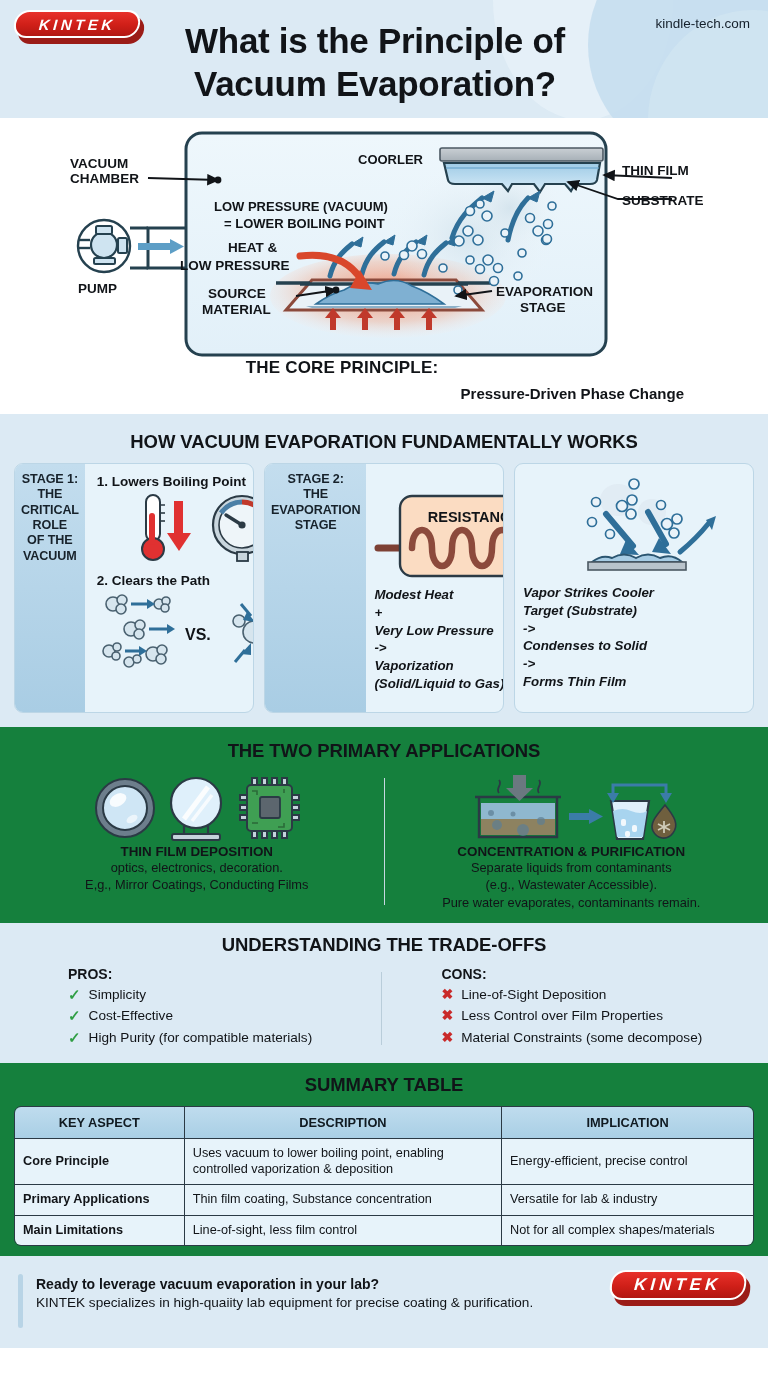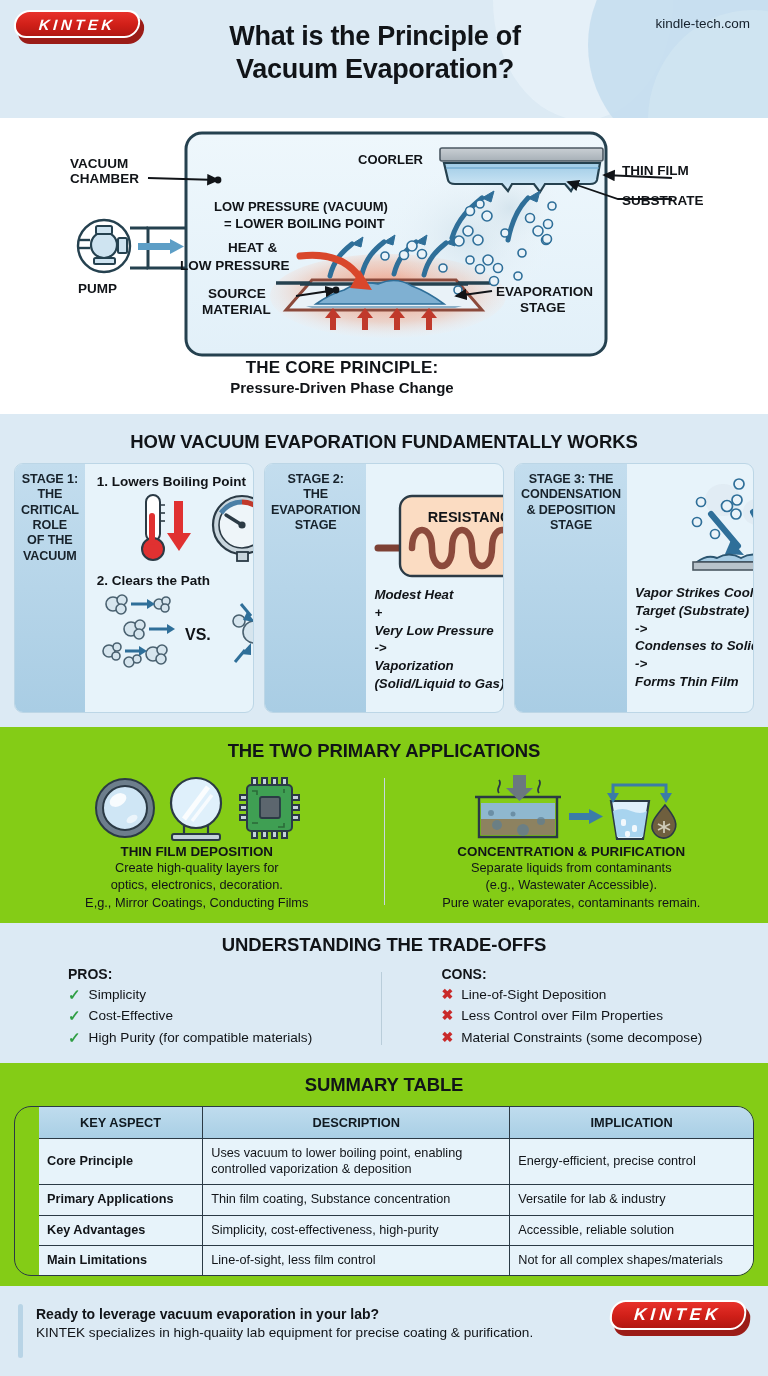--- a/index.html
+++ b/index.html
@@ -52,40 +52,40 @@
   }
   .logo-text {
     color: #ffffff; font-weight: 700; font-size: 15px;
     letter-spacing: 3.5px; font-style: italic;
     transform: skewX(4deg);
     font-family: "Liberation Sans", sans-serif;
   }
   .hdr-title {
     position: absolute; left: 150px; top: 20px; width: 450px;
     text-align: center;
-    font-size: 27px; font-weight: 700; line-height: 1.22;
+    font-size: 35px; font-weight: 700; line-height: 1.22;
     letter-spacing: -0.3px; color: #111418;
   }
   .hdr-site {
     position: absolute; right: 18px; top: 16px;
     font-size: 13.5px; color: #15202b;
   }
 
   
-  .sec-white { background: #84cc16; }
+  .sec-white { background: #15803d; }
   .sec-blue  { background: #dceaf4; }
 
   
   .diagram-wrap { position: relative; height: 296px; width: 768px; background:#ffffff; }
   .diagram-svg { position: absolute; left: 0; top: 0; }
   .core-principle {
     position: absolute; left: 0; top: 240px; width: 684px; text-align: center;
   }
   .cp-line1 { font-size: 17px; font-weight: 700; letter-spacing: .2px; }
-  .cp-line2 { font-size: 15px; font-weight: 700; margin-top: 1px; }
+  .cp-line2 { font-size: 15px; font-weight: 700; margin-top: 7px; text-align: right; }
 
   
   .stages { padding: 8px 14px 14px 14px; }
   .sec-title {
     text-align: center; font-size: 18.5px; font-weight: 700;
     letter-spacing: -0.1px; padding: 9px 0 10px 0;
   }
   .stage-row { display: flex; gap: 10px; }
   .stage-card {
     flex: 1; background: #e7f3fa; border: 1px solid #bcd6e6;
@@ -124,21 +124,21 @@
   .to-col.right { padding-left: 60px; }
   .to-divider { width: 1px; background: #b9cdda; margin: 6px 0; }
   .to-head { font-size: 14px; font-weight: 700; margin-bottom: 5px; }
   .to-item { display: flex; align-items: flex-start; gap: 8px; font-size: 13.6px; margin-bottom: 5px; line-height: 1.2; }
   .mark-ok { color: #2f9e44; font-weight: 700; font-size: 15px; line-height: 1; }
   .mark-no { color: #c92a2a; font-weight: 700; font-size: 14px; line-height: 1.05; }
 
   
   .tablewrap { padding: 2px 14px 10px 14px; }
   table { width: 100%; border-collapse: separate; border-spacing: 0;
-          border: 1.5px solid #2b3a45; border-radius: 17px; overflow: hidden; padding-left: 24px; }
+          border: 1.5px solid #2b3a45; border-radius: 7px; overflow: hidden; }
   th {
     background: linear-gradient(180deg,#bfdcee 0%, #a9cfe5 100%);
     font-size: 12.8px; font-weight: 700; padding: 8px 6px;
     border-right: 1.3px solid #2b3a45; border-bottom: 1.3px solid #2b3a45;
     color: #101a21;
   }
   th:last-child { border-right: none; }
   td {
     background: #e7f3fa; font-size: 12.7px; padding: 7px 8px;
     border-right: 1.3px solid #2b3a45; border-bottom: 1.3px solid #2b3a45;
@@ -482,24 +482,20 @@
             <div>+</div>
             <div>Very Low Pressure</div>
             <div>-&gt;</div>
             <div>Vaporization</div>
             <div class="stage-text-2">(Solid/Liquid to Gas)</div>
           </div>
         </div>
       </div>
 
       <div class="stage-card">
-        <div class="stage-head">
-          <div>STAGE 3: THE CONDENSATION</div>
-          <div>&amp; DEPOSITION STAGE</div>
-        </div>
         <div class="stage-body stage-center">
           <svg width="208" height="108" viewBox="0 0 208 108">
             <ellipse cx="88" cy="28" rx="18" ry="16" fill="#dfeaf2" opacity=".85"></ellipse>
             <ellipse cx="122" cy="40" rx="14" ry="13" fill="#dfeaf2" opacity=".85"></ellipse>
             <g fill="#eaf3f9" stroke="#2f6f99" stroke-width="1.7">
               <circle cx="104" cy="12" r="5"></circle>
               <circle cx="66" cy="30" r="4.5"></circle>
               <circle cx="62" cy="50" r="4.5"></circle>
               <circle cx="80" cy="62" r="4.5"></circle>
               <circle cx="131" cy="33" r="4.5"></circle>
@@ -585,21 +581,20 @@
               <g stroke="#2b6b39" stroke-width="1.6" fill="none">
                 <path d="M160,16 L165,16 L165,20"></path>
                   <path d="M192,48 L192,52 L186,52"></path>
                 <path d="M160,48 L166,48"></path>
                   <path d="M192,18 L192,14"></path>
               </g>
             </g>
           </svg>
         </div>
         <div class="app-title">THIN FILM DEPOSITION</div>
-        <div class="app-desc">Create high-quality layers for</div>
         <div class="app-desc">optics, electronics, decoration.</div>
         <div class="app-desc">E,g., Mirror Coatings, Conducting Films</div>
       </div>
 
       <div class="app-divider"></div>
 
       <div class="app-col">
         <div class="app-icons">
           <svg width="220" height="70" viewBox="0 0 220 70">
 
@@ -711,25 +706,20 @@
           <td class="k">Core Principle</td>
           <td class="d">Uses vacuum to lower boiling point, enabling controlled vaporization &amp; deposition</td>
           <td>Energy-efficient, precise control</td>
         </tr>
         <tr>
           <td class="k">Primary Applications</td>
           <td class="d">Thin film coating, Substance concentration</td>
           <td>Versatile for lab &amp; industry</td>
         </tr>
         <tr>
-          <td class="k">Key Advantages</td>
-          <td class="d">Simplicity, cost-effectiveness, high-purity</td>
-          <td>Accessible, reliable solution</td>
-        </tr>
-        <tr>
           <td class="k">Main Limitations</td>
           <td class="d">Line-of-sight, less film control</td>
           <td>Not for all complex shapes/materials</td>
         </tr>
       </tbody>
     </table>
   </div>
 
   <div class="sec-blue footer">
     <div class="foot-bar"></div>

